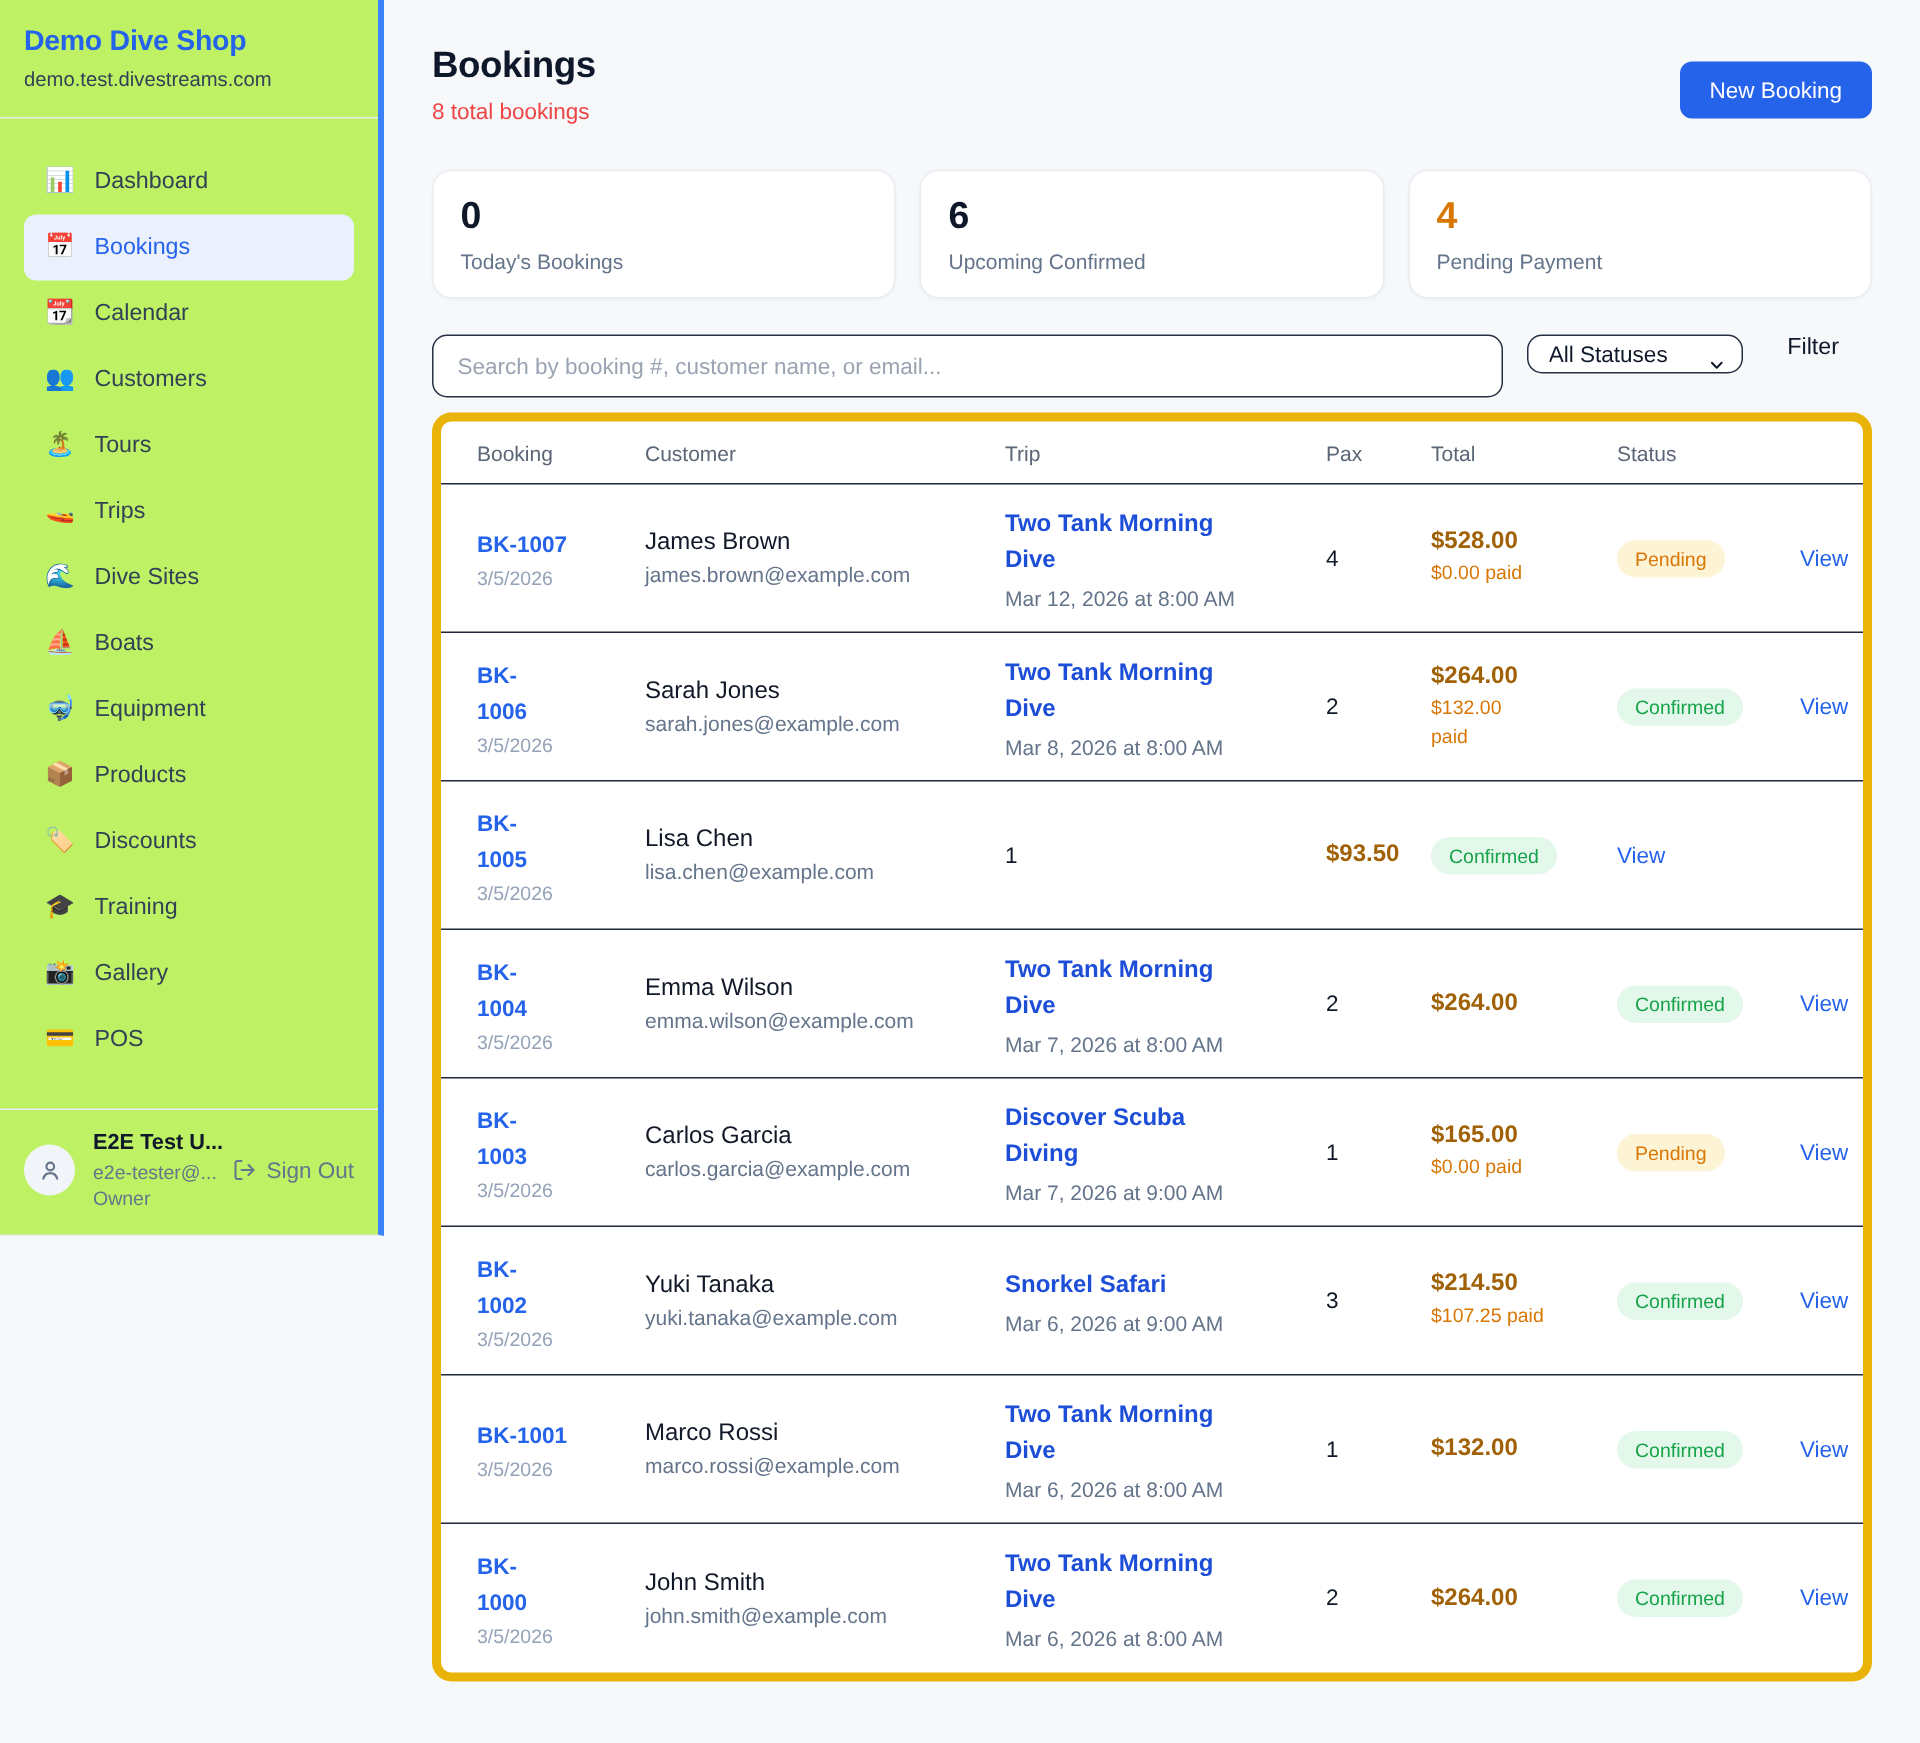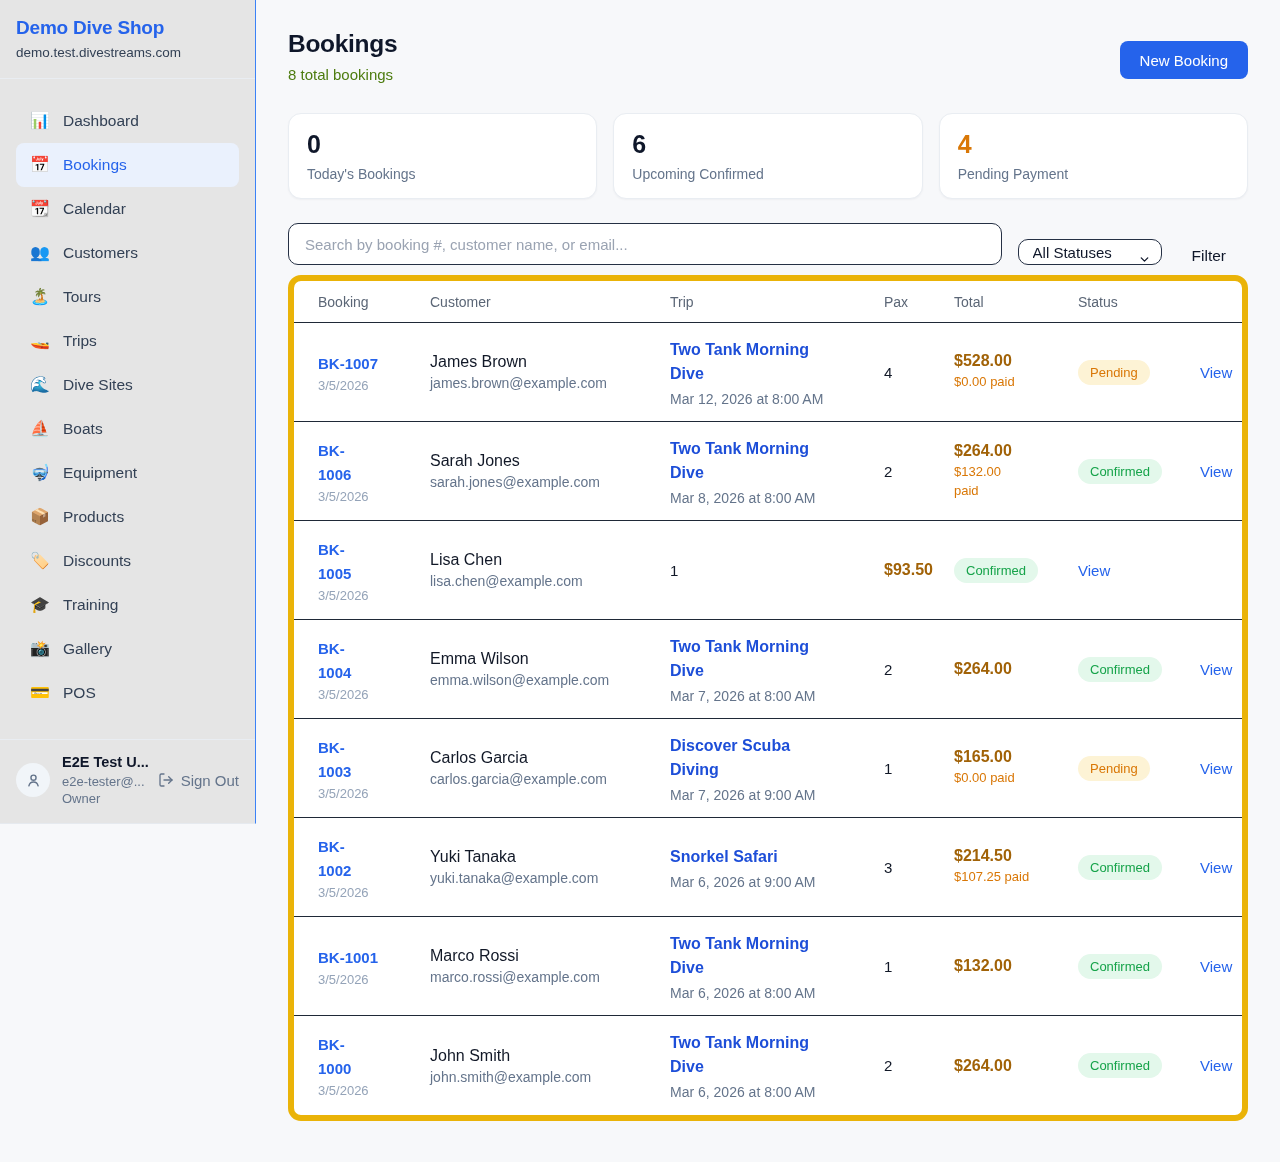--- a/index.html
+++ b/index.html
@@ -7,22 +7,22 @@
   body {
     font-family:"Liberation Sans", sans-serif;
     background:#f7f8fa;
     color:#0f172a;
     min-height:1162px;
   }
   .app { display:flex; align-items:flex-start; width:1280px; }
 
   
   .sidebar {
-    width:256px; background:#e5e5e5;
-    border-right:1px solid #3b82f6; border-bottom:1px solid #e6eaef;
+    width:256px; background:#bef264;
+    border-right:4px solid #3b82f6; border-bottom:1px solid #e6eaef;
     flex:0 0 256px;
   }
   .brand { padding:17px 16px 18px; border-bottom:1px solid #e9edf2; }
   .brand-name { font-size:19px; font-weight:700; color:var(--accent,#2563eb); letter-spacing:-0.2px; }
   .brand-domain { font-size:13.5px; color:#334155; margin-top:6px; }
   .nav { padding:20px 0 14px; }
   .nav-item {
     display:flex; align-items:center; gap:13px;
     height:44px; margin:0 16px; padding:0 14px;
     border-radius:8px; cursor:pointer;
@@ -41,36 +41,36 @@
   .user-block { line-height:1.35; min-width:0; }
   .user-name { font-size:14.5px; font-weight:700; color:#0f172a; white-space:nowrap; }
   .user-email, .user-role { font-size:13px; color:#64748b; white-space:nowrap; }
   .signout { margin-left:auto; display:flex; align-items:center; gap:7px;
     color:#64748b; font-size:15px; cursor:pointer; white-space:nowrap; }
 
   
   .main { flex:1; padding:30px 32px 32px; min-width:0; }
   .page-header { display:flex; justify-content:space-between; align-items:flex-start; }
   .page-title { font-size:24.5px; font-weight:700; color:#0f172a; letter-spacing:-0.3px; }
-  .page-subtitle { font-size:15px; color:#4d7c0f; margin-top:8px; }
+  .page-subtitle { font-size:15px; color:#ef4444; margin-top:8px; }
   .btn-primary {
     background:var(--accent,#2563eb); color:#fff; border:none; cursor:pointer;
     font-family:inherit; font-size:15px; font-weight:500;
     padding:0 20px; height:38px; border-radius:8px; margin-top:11px;
   }
 
   .stats { display:flex; gap:16px; margin-top:30px; }
   .stat-card {
     flex:1; background:#fff; border:1px solid #e9edf2; border-radius:13px;
     padding:16px 18px; box-shadow:0 1px 2px rgba(16,24,40,.04);
   }
   .stat-value { font-size:25px; font-weight:700; color:#0f172a; }
   .stat-label { font-size:14px; color:#64748b; margin-top:7px; }
 
-  .filters { display:flex; align-items:flex-end; gap:16px; margin-top:24px; }
+  .filters { display:flex; align-items:flex-start; gap:16px; margin-top:24px; }
   .search-input {
     flex:1; height:42px; border:1.5px solid #253044; border-radius:10px;
     background:#fff; padding:0 16px; font-family:inherit; font-size:15px; color:#0f172a;
   }
   .search-input::placeholder { color:#9aa3b2; }
   .select-wrap { position:relative; width:144px; flex:0 0 144px; }
   .status-select {
     width:100%; height:26px; border:1.5px solid #253044; border-radius:10px;
     background:#fff; padding:0 30px 0 14px; font-family:inherit; font-size:15px;
     color:#0f172a; appearance:none; -webkit-appearance:none; cursor:pointer;

